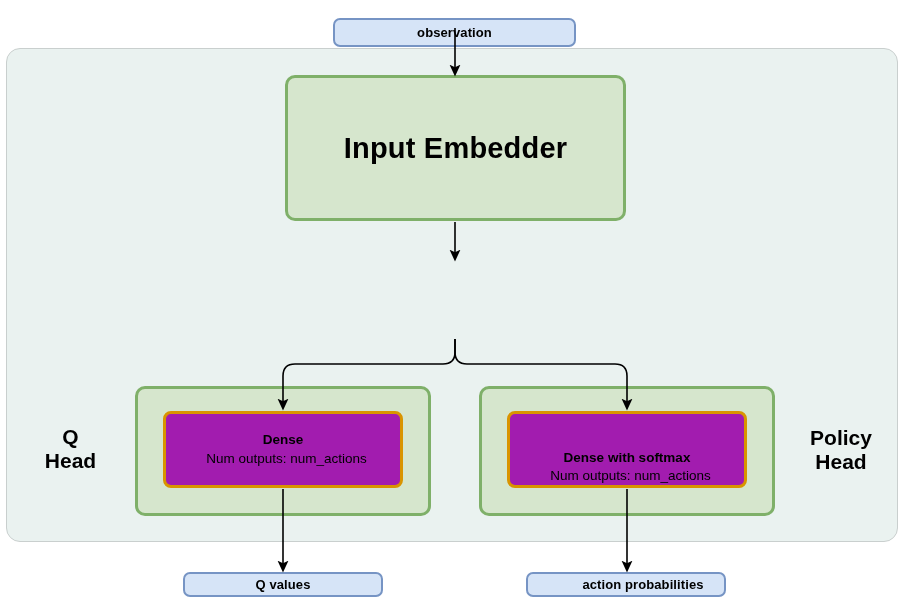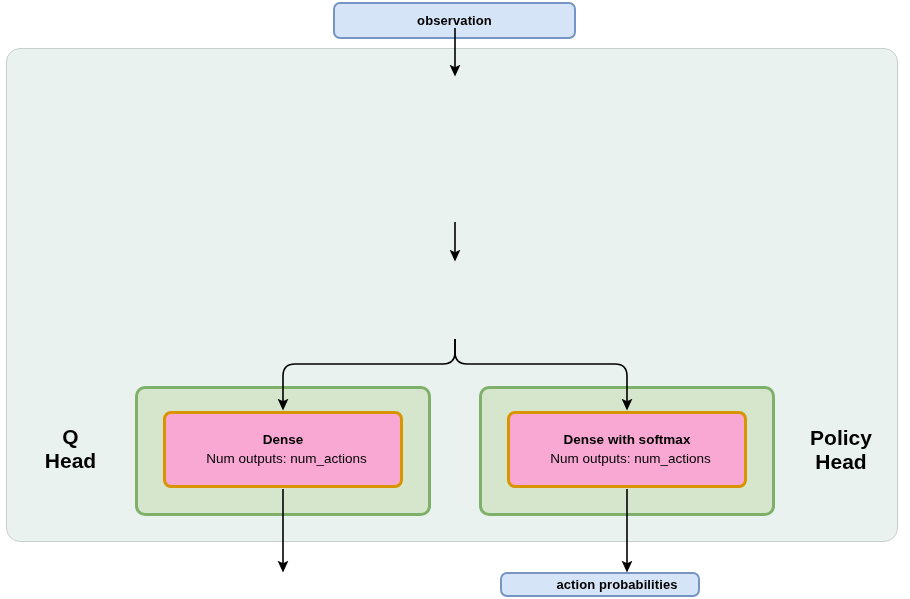--- a/index.html
+++ b/index.html
@@ -61,21 +61,21 @@
 
   
   .head-box {
     background: #d6e6cd;
     border: 3px solid #7fb069;
     border-radius: 10px;
   }
 
   
   .orange-box {
-    background: #f9a8d4;
+    background: #a21caf;
     border: 3px solid #d99400;
     border-radius: 8px;
     display: flex;
     flex-direction: column;
     align-items: center;
     justify-content: center;
     color: #000;
   }
   .orange-title {
     font-size: 13.5px;
@@ -111,24 +111,27 @@
     pointer-events: none;
   }
 </style>
 </head>
 <body>
 
 <div id="stage">
 
   <div class="abs outer-container" style="left:6px; top:48px; width:892px; height:494px;"></div>
 
-  <div class="abs io-box" style="left:333px; top:2px; width:243px; height:37px;">
+  <div class="abs io-box" style="left:333px; top:18px; width:243px; height:29px;">
     <span>observation</span>
   </div>
 
+  <div class="abs green-box" style="left:285px; top:75px; width:341px; height:146px;">
+    <span class="green-title">Input Embedder</span>
+  </div>
 
 
   <div class="abs head-label" style="left:18px; top:416px; width:105px; height:66px;">
     <span>Q</span>
     <span>Head</span>
   </div>
 
   <div class="abs head-box" style="left:135px; top:386px; width:296px; height:130px;"></div>
 
   <div class="abs orange-box" style="left:163px; top:411px; width:240px; height:77px;">
@@ -136,27 +139,30 @@
     <span class="orange-sub">Num outputs: num_actions</span>
   </div>
 
   <div class="abs head-label" style="left:786px; top:417px; width:110px; height:66px;">
     <span>Policy</span>
     <span>Head</span>
   </div>
 
   <div class="abs head-box" style="left:479px; top:386px; width:296px; height:130px;"></div>
 
-  <div class="abs orange-box" style="left:507px; top:411px; width:240px; height:77px;">
+  <div class="abs orange-box" style="left:507px; top:411px; width:240px; height:77px;justify-content:flex-end;">
     <span class="orange-title">Dense with softmax</span>
     <span class="orange-sub">Num outputs: num_actions</span>
   </div>
 
+  <div class="abs io-box" style="left:183px; top:572px; width:200px; height:25px;">
+    <span>Q values</span>
+  </div>
 
-  <div class="abs io-box" style="left:500px; top:572px; width:200px; height:25px;padding-left:34px;">
+  <div class="abs io-box" style="left:526px; top:572px; width:200px; height:25px;padding-left:34px;">
     <span>action probabilities</span>
   </div>
 
   <svg id="arrows" viewBox="0 0 910 599">
     <defs>
       <marker id="arrowhead" markerWidth="9" markerHeight="9" refX="5.2" refY="4" orient="auto" markerUnits="strokeWidth">
         <path d="M0,0.6 L7.4,4 L0,7.4 L1.6,4 Z" fill="#000000"></path>
       </marker>
     </defs>
 

